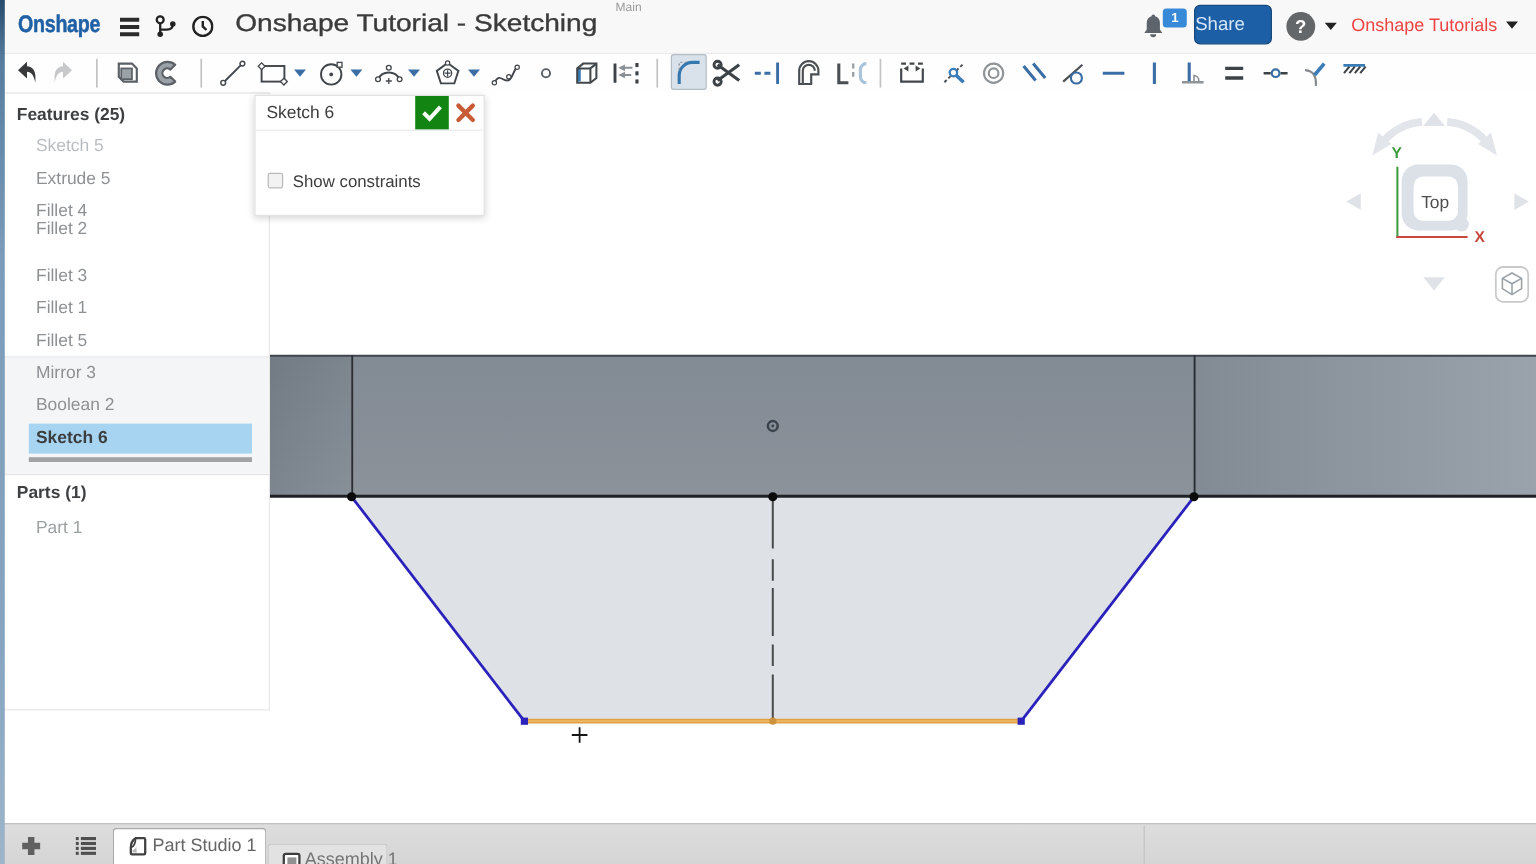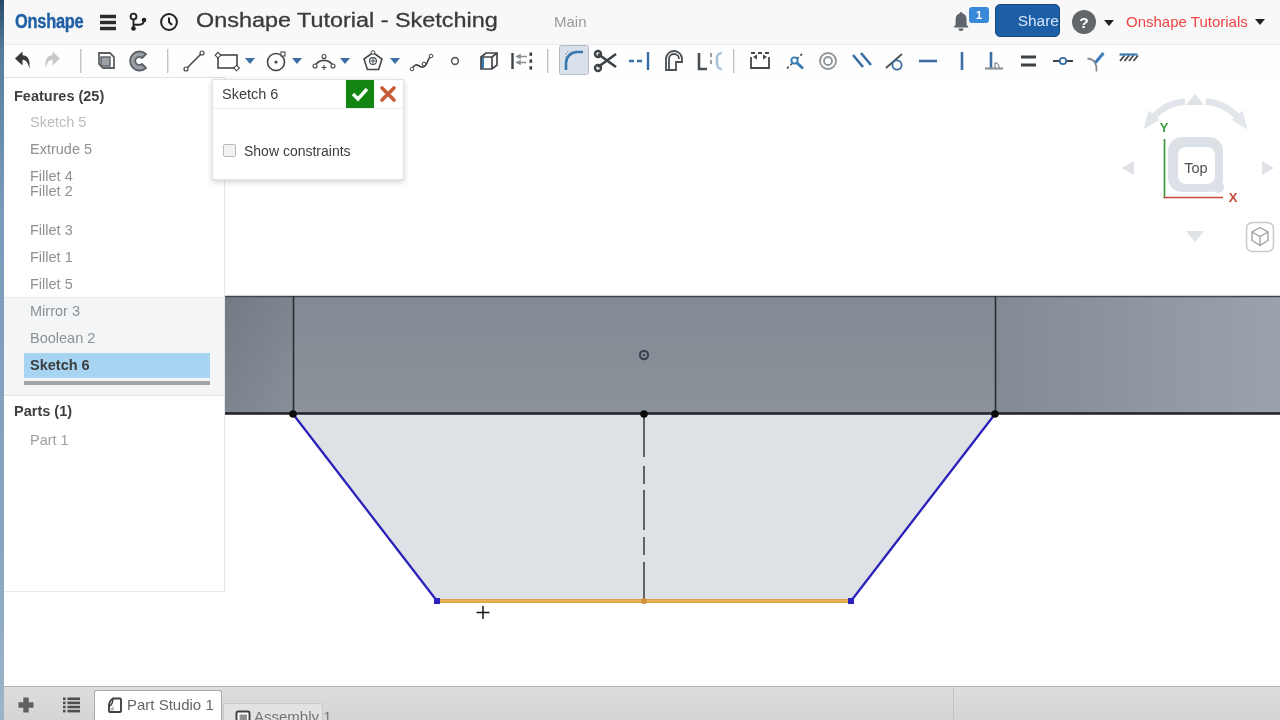--- a/index.html
+++ b/index.html
@@ -5,22 +5,22 @@
 * { margin:0; padding:0; box-sizing:border-box; }
 html,body { width:1280px; height:720px; overflow:hidden; }
 body { font-family:"Liberation Sans", sans-serif; background:#fff; }
 #app { position:relative; width:1280px; height:720px; background:#fff; }
 .abs { position:absolute; }
 
 
 #topbar { position:absolute; left:0; top:0; width:1280px; height:45px; background:#f8f8f8; border-bottom:1px solid #ececec; }
 #logo { position:absolute; left:15px; top:10px; font-size:20px; font-weight:bold; color:#2061a5; -webkit-text-stroke:0.4px #2061a5; letter-spacing:-0.3px; transform:scaleX(0.82); transform-origin:left center; }
 #doctitle { position:absolute; left:196px; top:9px; font-size:20px; color:#3b3b3b; -webkit-text-stroke:0.3px #3b3b3b; transform:scaleX(1.17); transform-origin:left center; }
-#mainlbl { position:absolute; left:513px; top:13px; font-size:15px; color:#9a9a9a;margin-left:41px; }
-#sharebtn { position:absolute; left:995px; top:4px; width:65px; height:33px; background:#1d5fa6; border:1px solid #17497c; border-radius:5px; color:#d5e6f8; font-size:15.5px; text-align:right; line-height:31px; }
+#mainlbl { position:absolute; left:513px; top:1px; font-size:10px; color:#9a9a9a; }
+#sharebtn { position:absolute; left:995px; top:4px; width:65px; height:33px; background:#1d5fa6; border:1px solid #17497c; border-radius:5px; color:#d5e6f8; font-size:15.5px; text-align:left; line-height:31px; }
 #onshtut { position:absolute; left:1126px; top:13px; font-size:15px; color:#ef4444; }
 .caret { display:inline-block; width:0; height:0; border-left:5px solid transparent; border-right:5px solid transparent; border-top:6px solid #222; vertical-align:middle; margin-left:7px; margin-top:-2px;}
 #badge { position:absolute; left:969px; top:7px; min-width:20px; height:16px; background:#3889d8; border-radius:3px; color:#fff; font-size:11px; font-weight:bold; text-align:center; line-height:16px; padding:0 3px;}
 
 
 #toolbar { position:absolute; left:0; top:45px; width:1280px; height:32px; background:#fefefe; }
 #toolbar svg { position:absolute; top:0; }
 
 
 #leftpanel { position:absolute; left:0; top:77px; width:225px; height:515px; background:#fff; border-top:1px solid #e2e2e2; border-right:1px solid #e8e8e8; border-bottom:1px solid #e8e8e8; }

